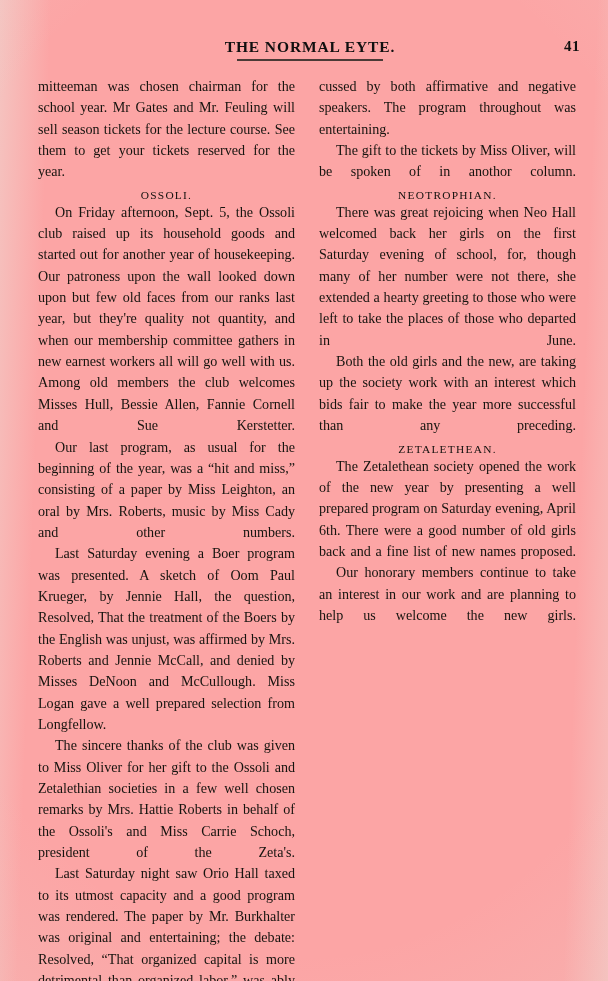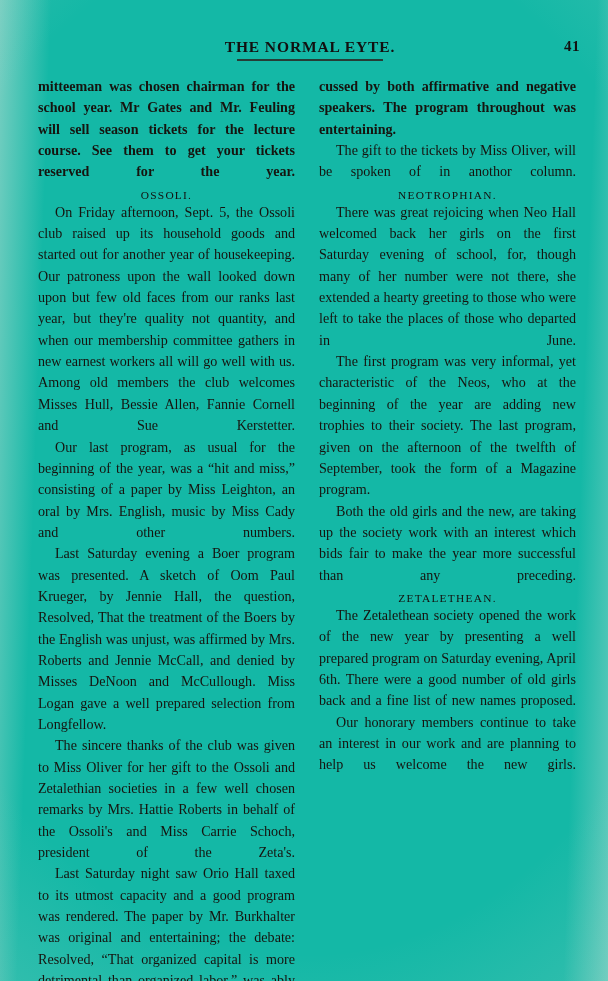--- a/index.html
+++ b/index.html
@@ -12,21 +12,21 @@
     height: 981px;
     position: relative;
     font-family: "Liberation Serif", "DejaVu Serif", serif;
     color: #15130f;
     overflow: hidden;
   }
 
   .page {
     position: absolute;
     inset: 0;
-    background: #14b8a6;
+    background: #fca5a5;
   }
 
   
   .paper-tone {
     position: absolute;
     inset: 0;
     background:
       radial-gradient(ellipse 120% 95% at 50% 45%, rgba(255,255,255,0) 55%, rgba(226,224,216,0.40) 100%),
       linear-gradient(92deg, rgba(236,234,226,0.45) 0%, rgba(255,255,255,0) 8%, rgba(255,255,255,0) 93%, rgba(238,236,228,0.35) 100%);
     pointer-events: none;
@@ -88,21 +88,20 @@
     line-height: 21.35px;
     text-align: justify;
     text-align-last: justify;
     text-indent: 17px;
     hyphens: none;
     word-spacing: 0.2px;
     color: #16140f;
   }
   p.para.cont {
     text-indent: 0;
-    font-weight: bold;
   }
   p.para.last {
     text-align-last: left;
   }
 
   h2.section-head {
     margin: 6px 0 1px 0;
     font-size: 11.4px;
     font-weight: normal;
     text-align: center;
@@ -126,30 +125,29 @@
     <div class="head-title">THE NORMAL EYTE.</div>
     <div class="head-rule"></div>
     <div class="folio">41</div>
   </div>
 
   <div class="columns">
     <div class="column" id="left-col">
         <p class="para cont">mitteeman was chosen chairman for the school year. Mr Gates and Mr. Feuling will sell season tickets for the lecture course. See them to get your tickets reserved for the year.</p>
         <h2 class="section-head">OSSOLI.</h2>
         <p class="para">On Friday afternoon, Sept. 5, the Ossoli club raised up its household goods and started out for another year of housekeeping. Our patroness upon the wall looked down upon but few old faces from our ranks last year, but they're quality not quantity, and when our membership committee gathers in new earnest workers all will go well with us. Among old members the club welcomes Misses Hull, Bessie Allen, Fannie Cornell and Sue Kerstetter.</p>
-        <p class="para">Our last program, as usual for the beginning of the year, was a “hit and miss,” consisting of a paper by Miss Leighton, an oral by Mrs. English, music by Miss Cady and other numbers.</p>
+        <p class="para">Our last program, as usual for the beginning of the year, was a “hit and miss,” consisting of a paper by Miss Leighton, an oral by Mrs. Roberts, music by Miss Cady and other numbers.</p>
         <p class="para">Last Saturday evening a Boer program was presented. A sketch of Oom Paul Krueger, by Jennie Hall, the question, Resolved, That the treatment of the Boers by the English was unjust, was affirmed by Mrs. Roberts and Jennie McCall, and denied by Misses DeNoon and McCullough. Miss Logan gave a well prepared selection from Longfellow.</p>
         <p class="para">The sincere thanks of the club was given to Miss Oliver for her gift to the Ossoli and Zetalethian societies in a few well chosen remarks by Mrs. Hattie Roberts in behalf of the Ossoli's and Miss Carrie Schoch, president of the Zeta's.</p>
         <p class="para last">Last Saturday night saw Orio Hall taxed to its utmost capacity and a good program was rendered. The paper by Mr. Burkhalter was original and entertaining; the debate: Resolved, “That organized capital is more detrimental than organized labor,” was ably dis-</p>
       </div>
     <div class="column" id="right-col">
         <p class="para cont">cussed by both affirmative and negative speakers. The program throughout was entertaining.</p>
         <p class="para">The gift to the tickets by Miss Oliver, will be spoken of in anothor column.</p>
         <h2 class="section-head">NEOTROPHIAN.</h2>
         <p class="para">There was great rejoicing when Neo Hall welcomed back her girls on the first Saturday evening of school, for, though many of her number were not there, she extended a hearty greeting to those who were left to take the places of those who departed in June.</p>
-        <p class="para">The first program was very informal, yet characteristic of the Neos, who at the beginning of the year are adding new trophies to their society. The last program, given on the afternoon of the twelfth of September, took the form of a Magazine program.</p>
         <p class="para">Both the old girls and the new, are taking up the society work with an interest which bids fair to make the year more successful than any preceding.</p>
         <h2 class="section-head">ZETALETHEAN.</h2>
         <p class="para">The Zetalethean society opened the work of the new year by presenting a well prepared program on Saturday evening, April 6th. There were a good number of old girls back and a fine list of new names proposed.</p>
         <p class="para">Our honorary members continue to take an interest in our work and are planning to help us welcome the new girls.</p>
       </div>
   </div>
 </div>
 
 </body></html>

